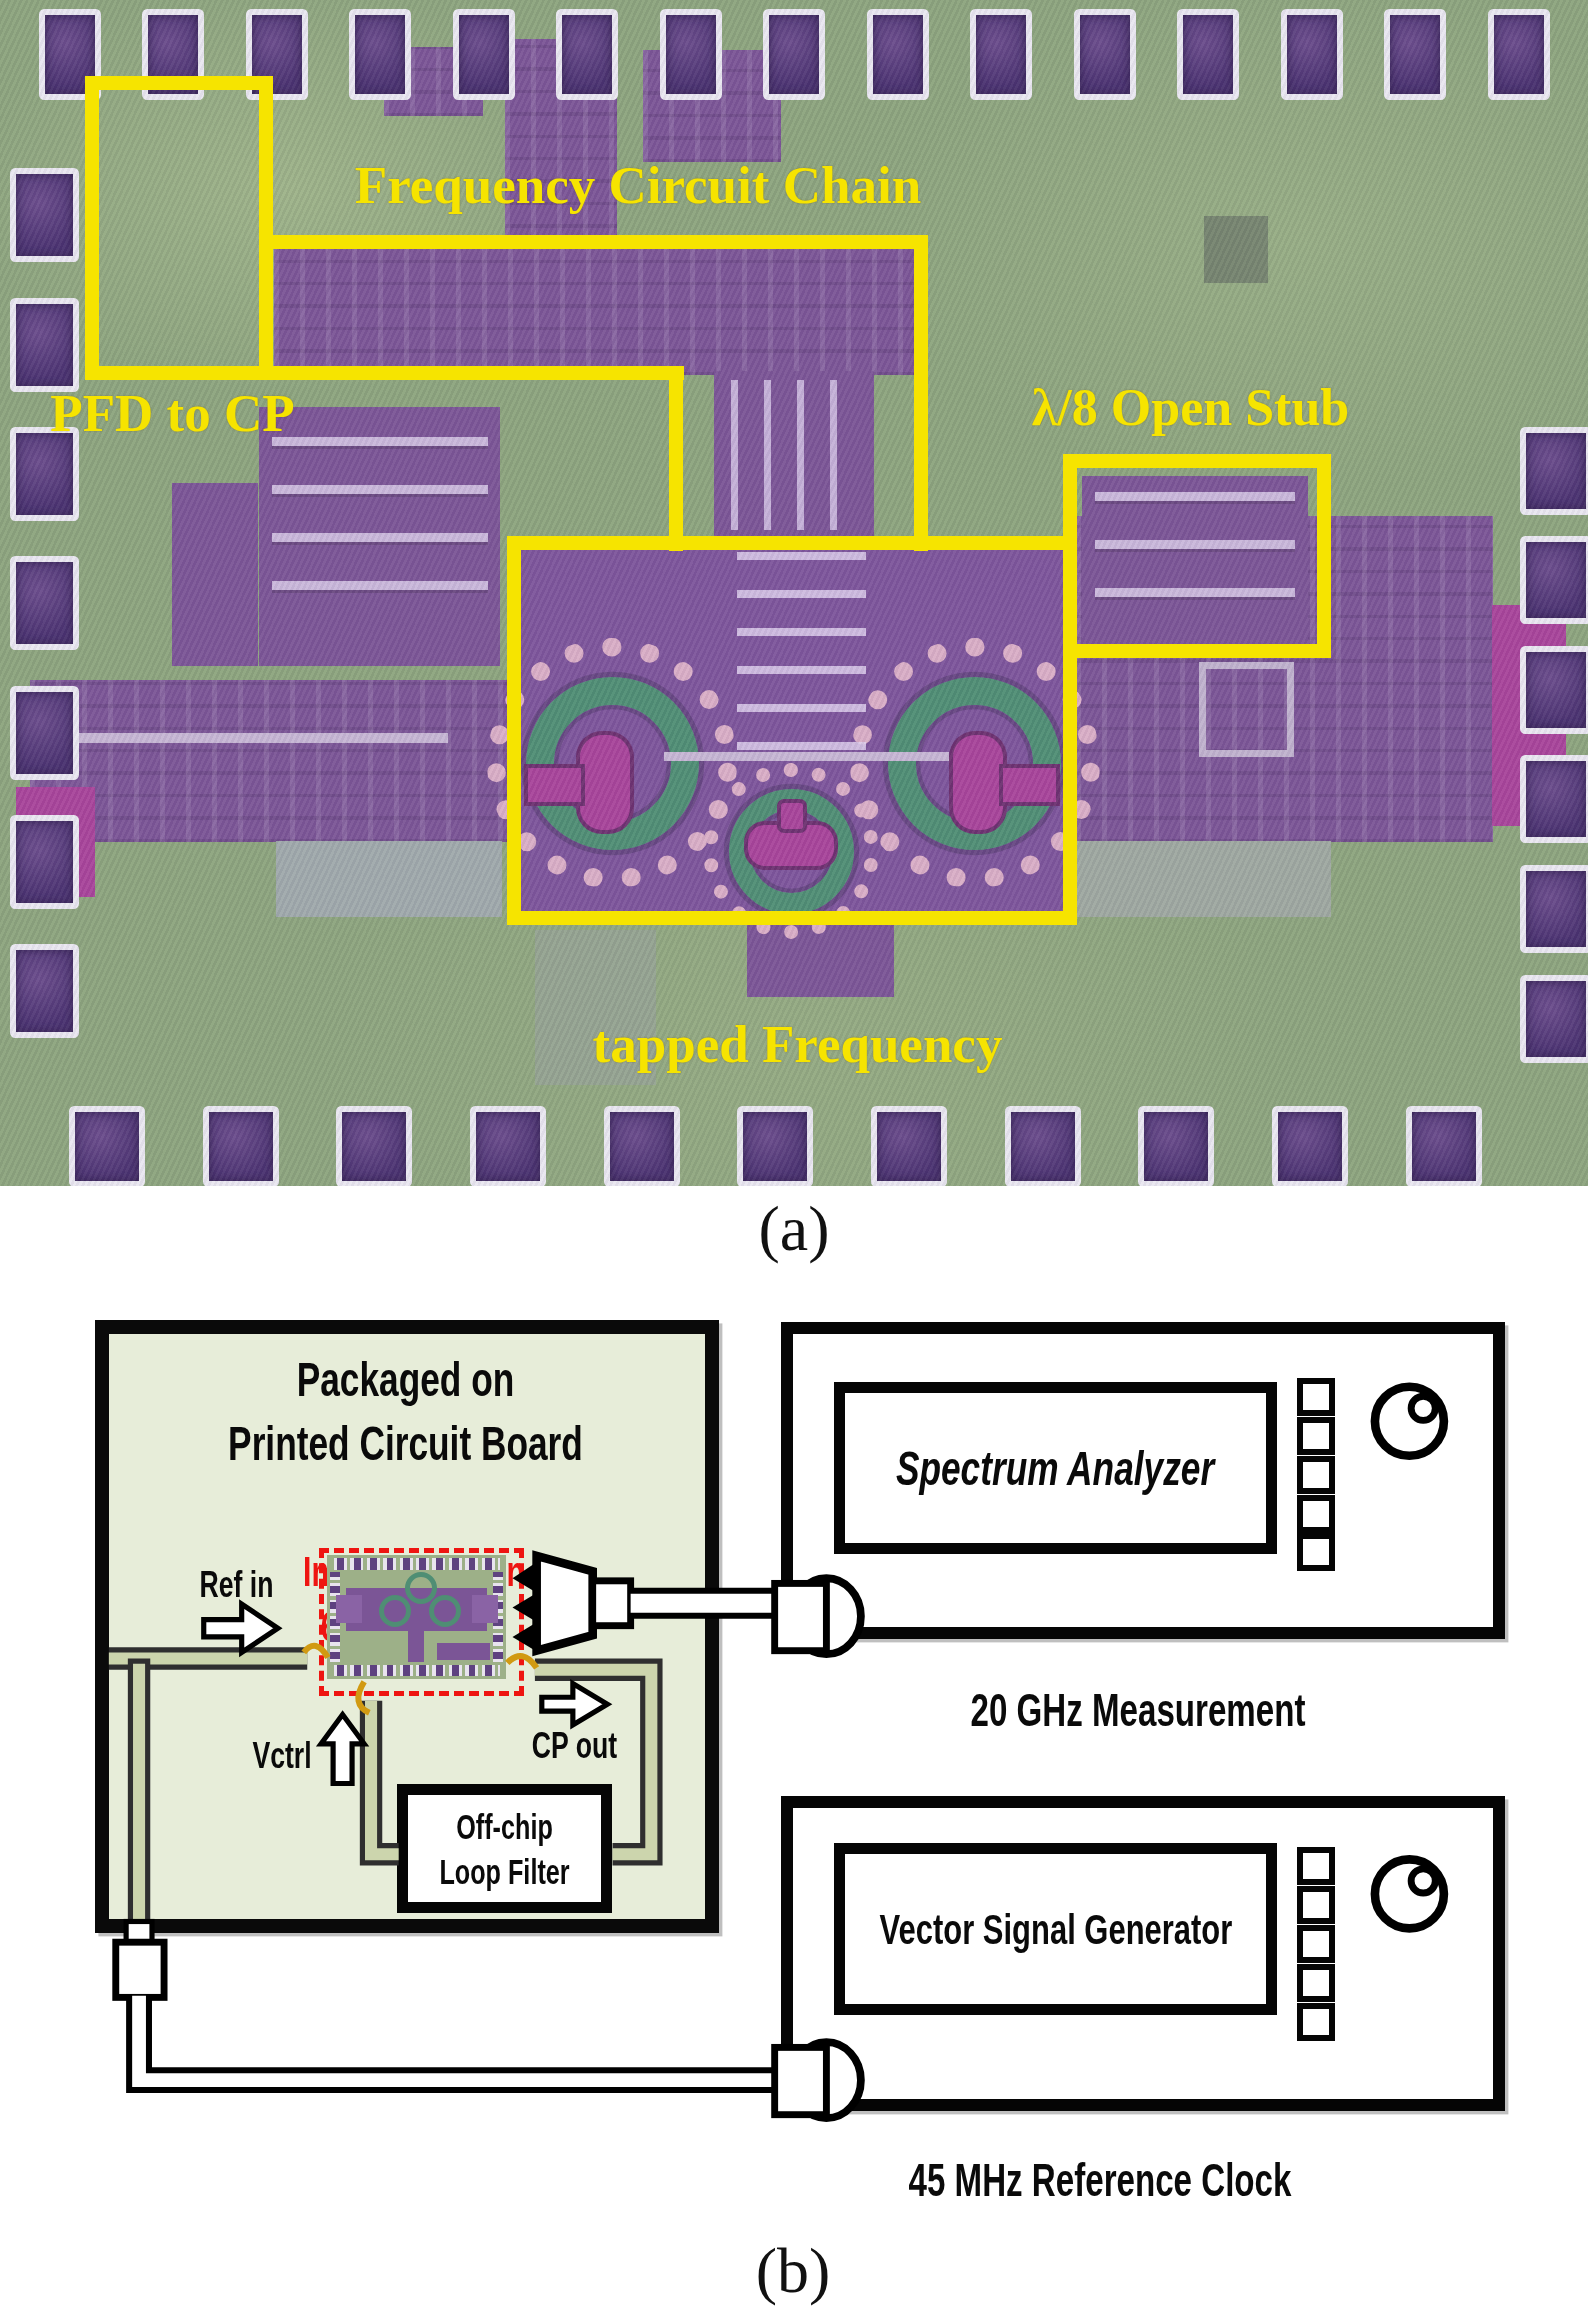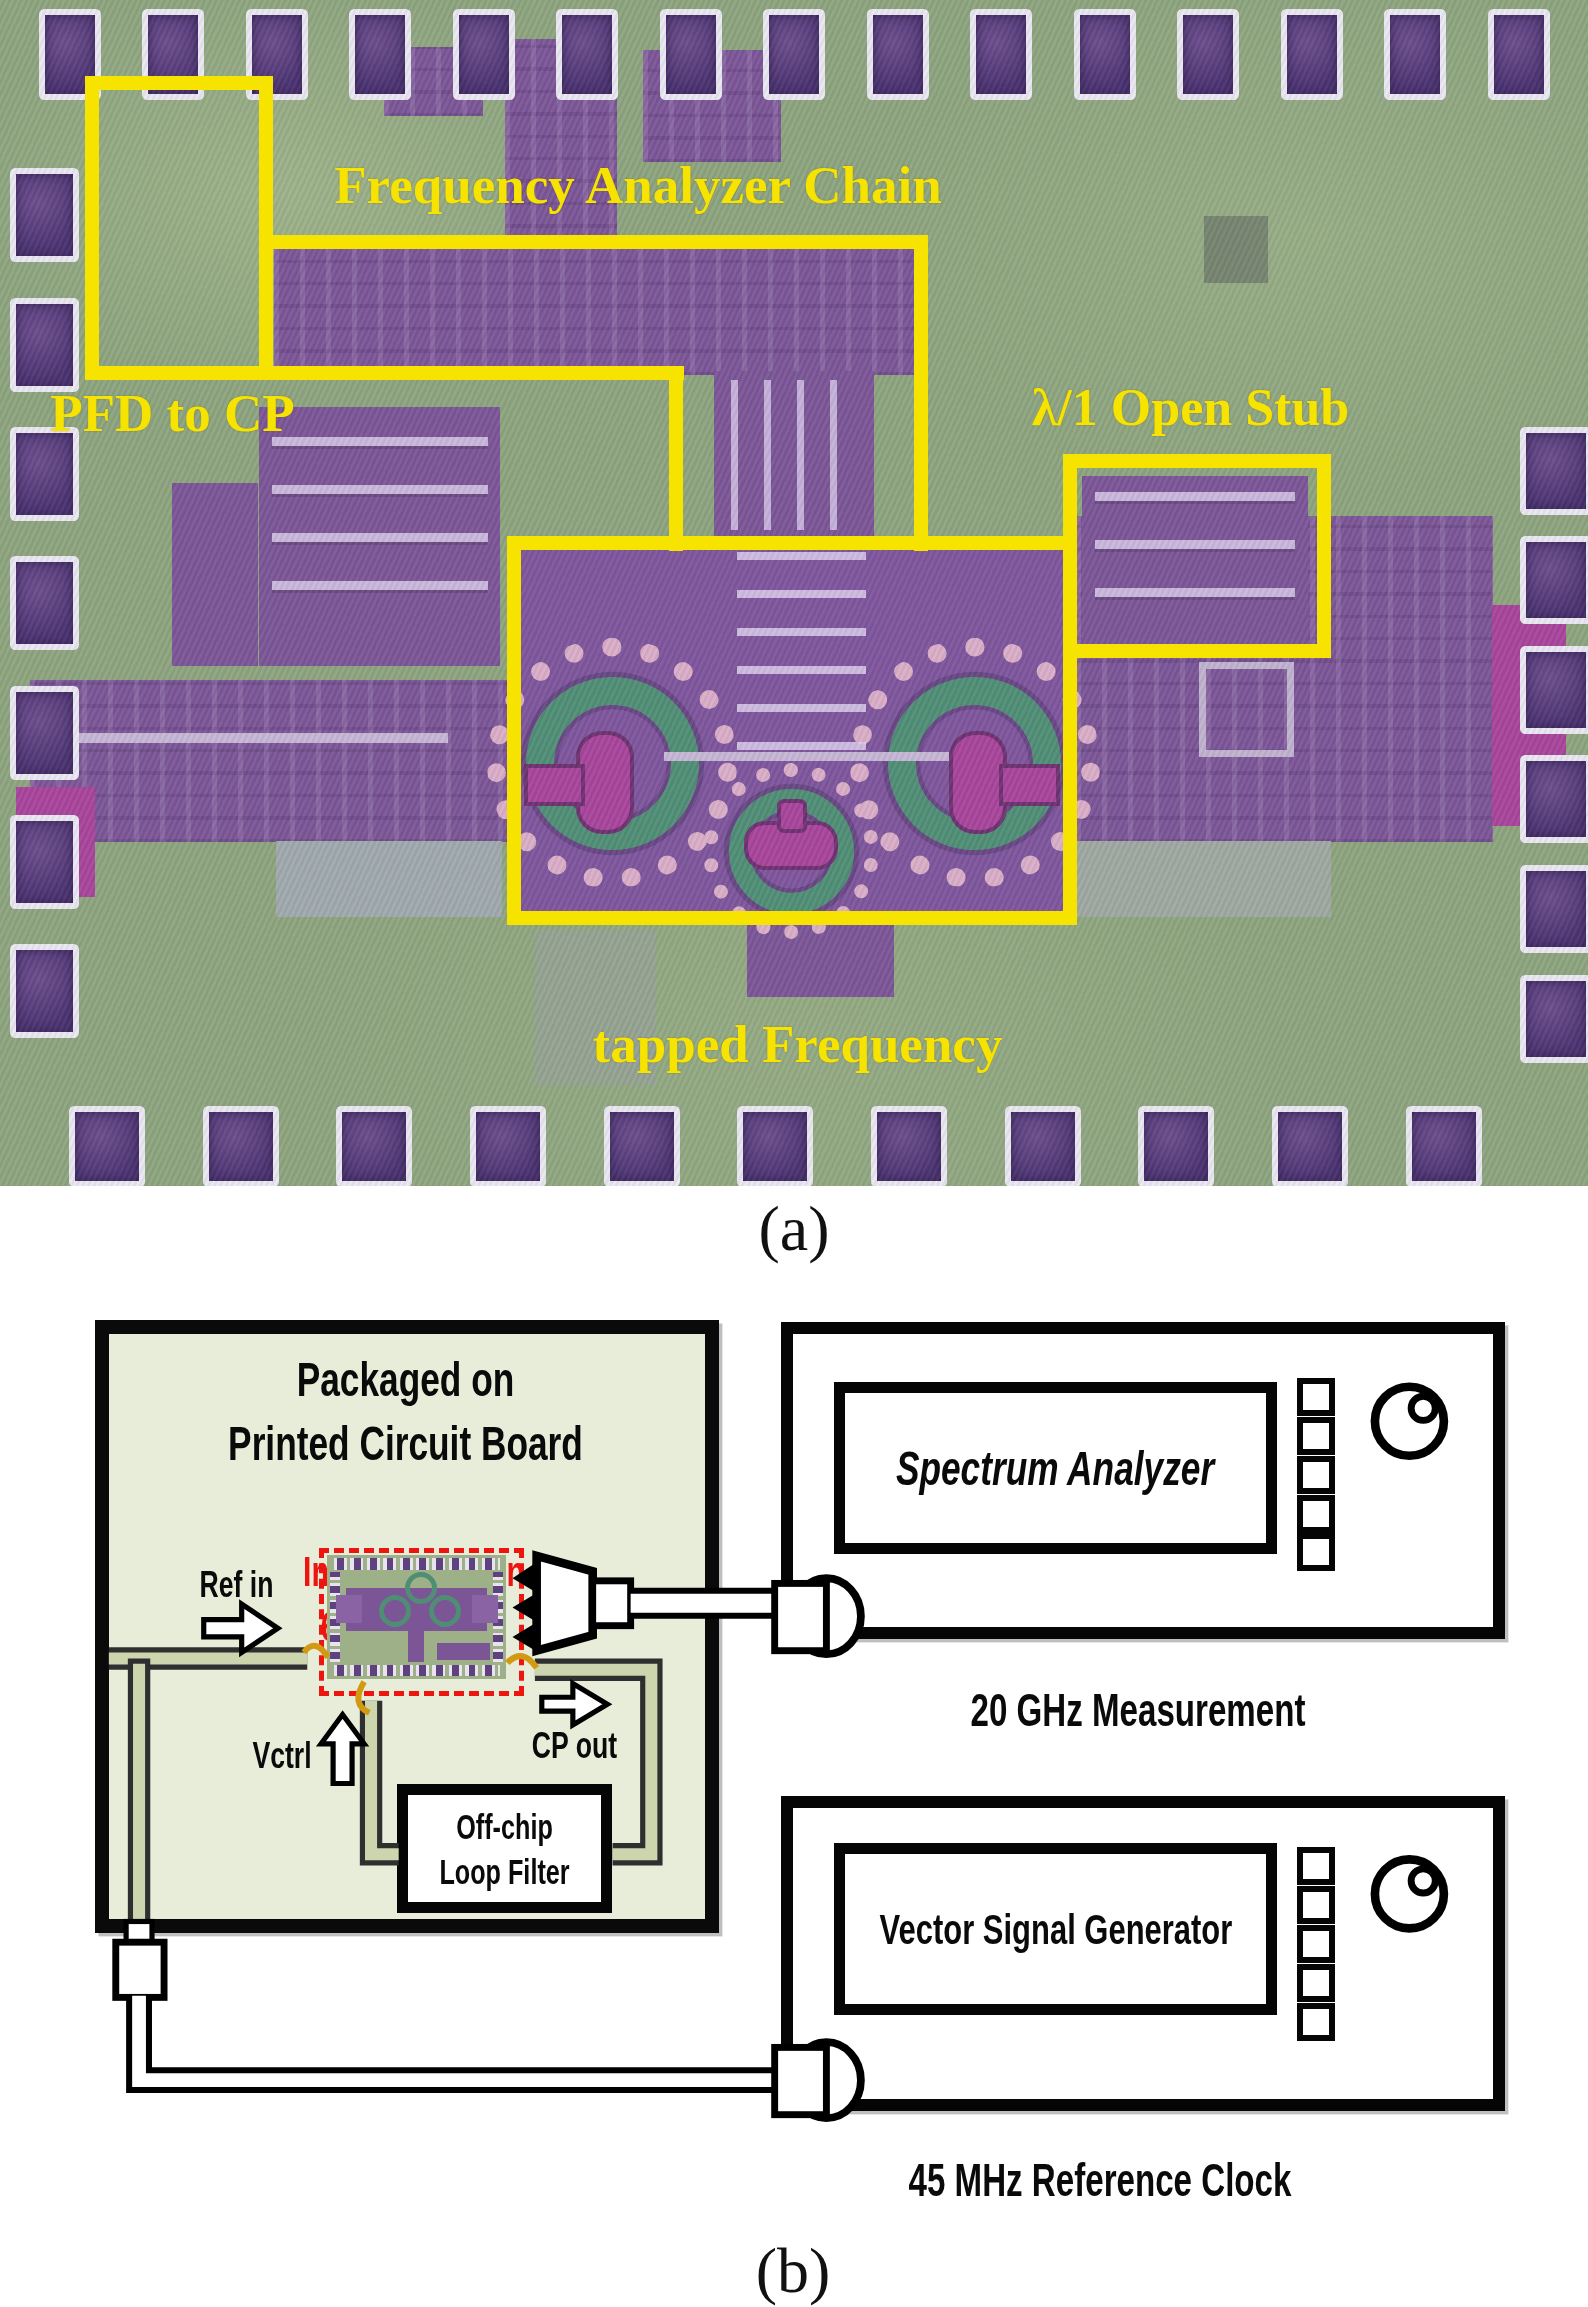--- a/index.html
+++ b/index.html
@@ -149,23 +149,23 @@
   <div class="ylw" style="left:85px;top:366px;width:599px;height:14px;"></div>
   <div class="ylw" style="left:669px;top:366px;width:14px;height:185px;"></div>
   <div class="ylw" style="left:507px;top:536px;width:569px;height:14px;"></div>
   <div class="ylw" style="left:507px;top:536px;width:14px;height:388px;"></div>
   <div class="ylw" style="left:507px;top:911px;width:569px;height:14px;"></div>
   <div class="ylw" style="left:1063px;top:454px;width:14px;height:471px;"></div>
   <div class="ylw" style="left:1063px;top:454px;width:268px;height:14px;"></div>
   <div class="ylw" style="left:1317px;top:454px;width:14px;height:204px;"></div>
   <div class="ylw" style="left:1063px;top:644px;width:268px;height:14px;"></div>
 
-  <div class="alabel" style="left:293px;top:155px;width:690px;font-size:53px;">Frequency Analyzer Chain</div>
+  <div class="alabel" style="left:293px;top:155px;width:690px;font-size:53px;">Frequency Circuit Chain</div>
   <div class="alabel" style="left:26px;top:383px;width:293px;font-size:53px;">PFD to CP</div>
-  <div class="alabel" style="left:975px;top:378px;width:431px;font-size:52px;">λ/1 Open Stub</div>
+  <div class="alabel" style="left:975px;top:378px;width:431px;font-size:52px;">λ/8 Open Stub</div>
   <div class="alabel" style="left:487px;top:1014px;width:621px;font-size:53px;">tapped Frequency</div>
 </div>
 
 <div class="cap" style="left:708px;top:1192px;width:172px;">(a)</div>
 
 <div id="pcb" class="abs"></div>
 
 <div class="btxt" style="left:121px;top:1347px;width:569px;font-size:49px;line-height:64px;">
   <span class="cond">Packaged on</span>
   <span class="cond">Printed Circuit Board</span>

